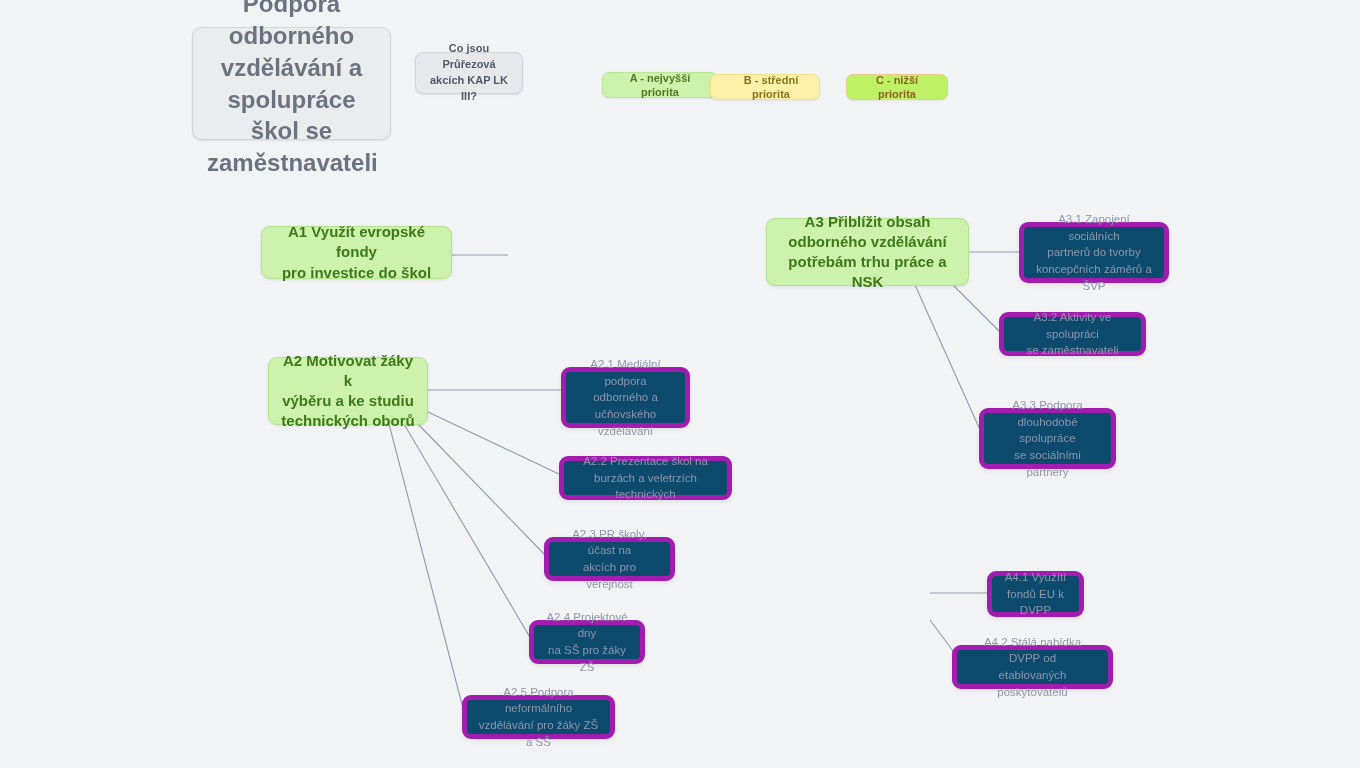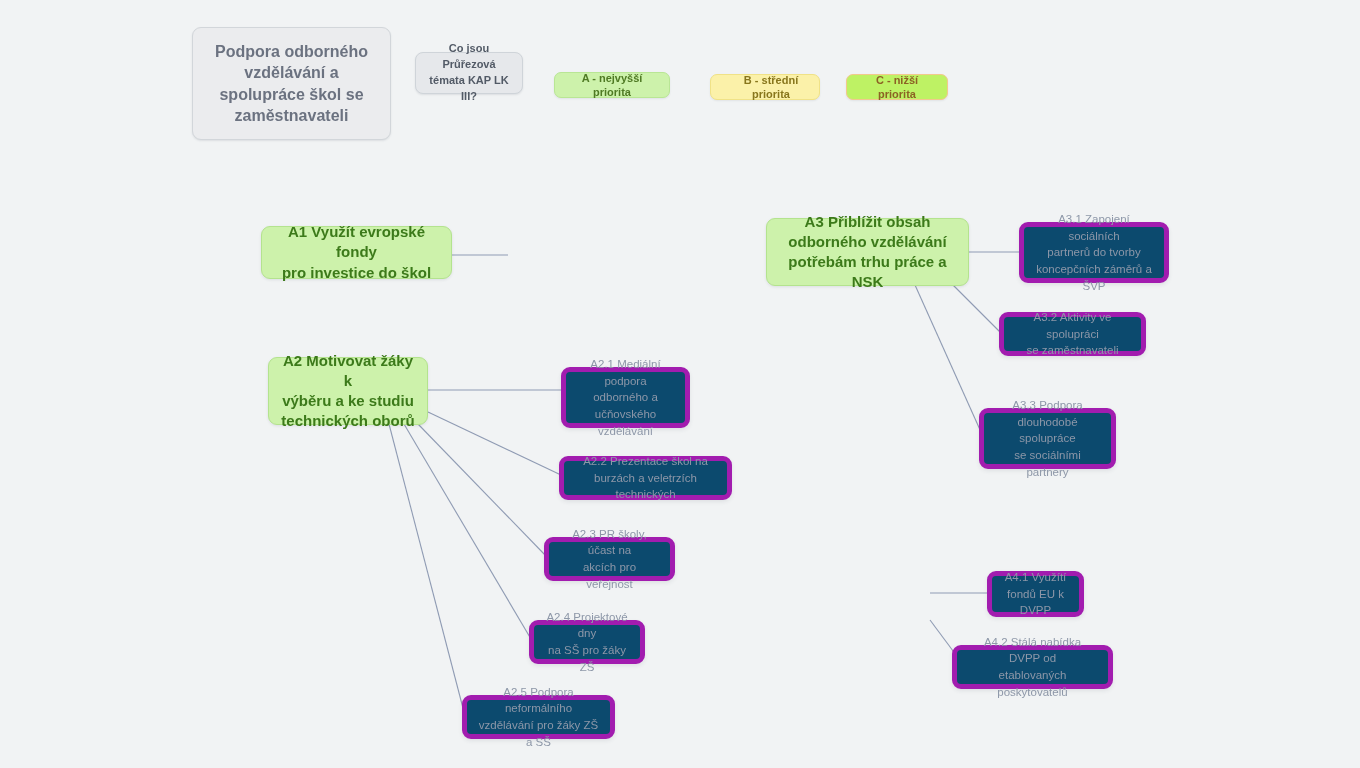--- a/index.html
+++ b/index.html
@@ -44,21 +44,21 @@
     white-space: pre-line;
   }
 
   
   .root {
     background: #ebecee;
     border: 1px solid #d2d6da;
     border-radius: 9px;
     box-shadow: 0 1px 2px rgba(40,50,70,0.10);
     color: #6b7280;
-    font-size: 16px;
+    font-size: 24px;
     font-weight: bold;
     line-height: 1.33;
     padding: 10px 14px;
   }
 
   
   .info {
     background: #e6e8eb;
     border: 1px solid #cfd4d9;
     border-radius: 8px;
@@ -136,24 +136,24 @@
 
   <div class="node root" style="left:192px; top:27px; width:199px; height:113px;">
     <span class="node-text">Podpora odborného
 vzdělávání a
 spolupráce škol se
 zaměstnavateli</span>
   </div>
 
   <div class="node info" style="left:415px; top:52px; width:108px; height:42px;">
     <span class="node-text">Co jsou Průřezová
-témata KAP LK III?</span>
-  </div>
-
-  <div class="node legend prio-a" style="left:554px; top:72px; width:116px; height:26px;">
+akcích KAP LK III?</span>
+  </div>
+
+  <div class="node legend prio-a" style="left:602px; top:72px; width:116px; height:26px;">
     <span class="node-text">A - nejvyšší priorita</span>
   </div>
   <div class="node legend prio-b" style="left:710px; top:74px; width:110px; height:26px;">
     <span class="node-text">B - střední priorita</span>
   </div>
   <div class="node legend prio-c" style="left:846px; top:74px; width:102px; height:26px;">
     <span class="node-text">C - nižší priorita</span>
   </div>
 
   <div class="node goal" style="left:261px; top:226px; width:191px; height:53px;">

